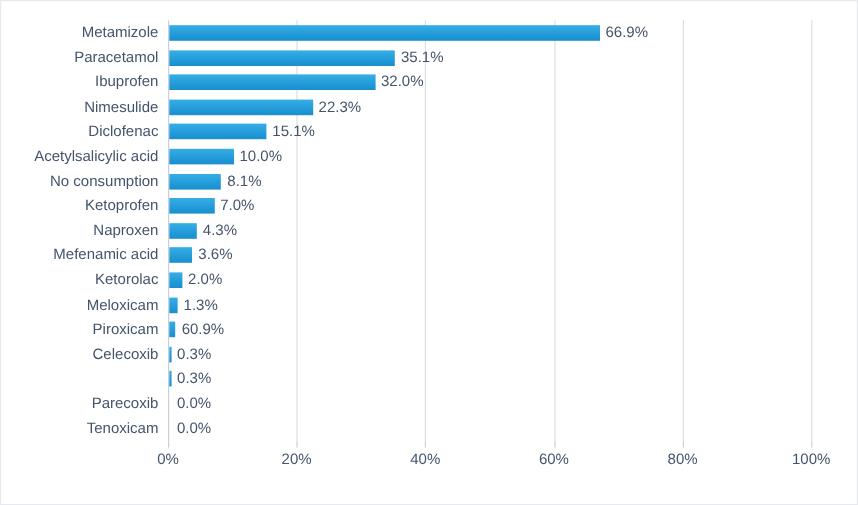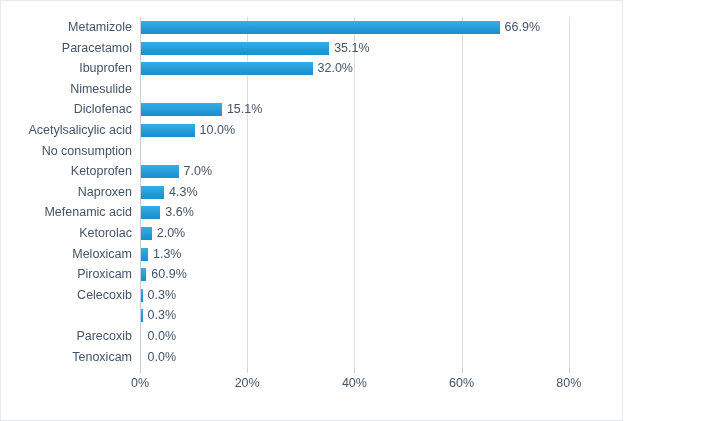--- a/index.html
+++ b/index.html
@@ -5,21 +5,21 @@
   html, body {
     margin: 0;
     padding: 0;
     background: #ffffff;
   }
   body {
     font-family: "Liberation Sans", sans-serif;
   }
   #chart-frame {
     position: relative;
-    width: 623px;
+    width: 715px;
     height: 421px;
     box-sizing: border-box;
     background: #ffffff;
     border: 1px solid #E6E9EF;
     overflow: hidden;
   }
   
   #plot {
     position: absolute;
     left: 139px;
@@ -157,27 +157,35 @@
           <div class="bar-label" style="left: 364.584px;">66.9%</div>
         </div>
         <div class="row" style="top: 20.6px;">
           <div class="bar" style="width: 188.136px;"></div>
           <div class="bar-label" style="left: 194.136px;">35.1%</div>
         </div>
         <div class="row" style="top: 41.2px;">
           <div class="bar" style="width: 171.52px;"></div>
           <div class="bar-label" style="left: 177.52px;">32.0%</div>
         </div>
+        <div class="row" style="top: 61.8px;">
+          <div class="bar" style="width: 119.528px;"></div>
+          <div class="bar-label" style="left: 125.528px;">22.3%</div>
+        </div>
         <div class="row" style="top: 82.4px;">
           <div class="bar" style="width: 80.936px;"></div>
           <div class="bar-label" style="left: 86.936px;">15.1%</div>
         </div>
         <div class="row" style="top: 103px;">
           <div class="bar" style="width: 53.6px;"></div>
           <div class="bar-label" style="left: 59.6px;">10.0%</div>
+        </div>
+        <div class="row" style="top: 123.6px;">
+          <div class="bar" style="width: 43.416px;"></div>
+          <div class="bar-label" style="left: 49.416px;">8.1%</div>
         </div>
         <div class="row" style="top: 144.2px;">
           <div class="bar" style="width: 37.52px;"></div>
           <div class="bar-label" style="left: 43.52px;">7.0%</div>
         </div>
         <div class="row" style="top: 164.8px;">
           <div class="bar" style="width: 23.048px;"></div>
           <div class="bar-label" style="left: 29.048px;">4.3%</div>
         </div>
         <div class="row" style="top: 185.4px;">

